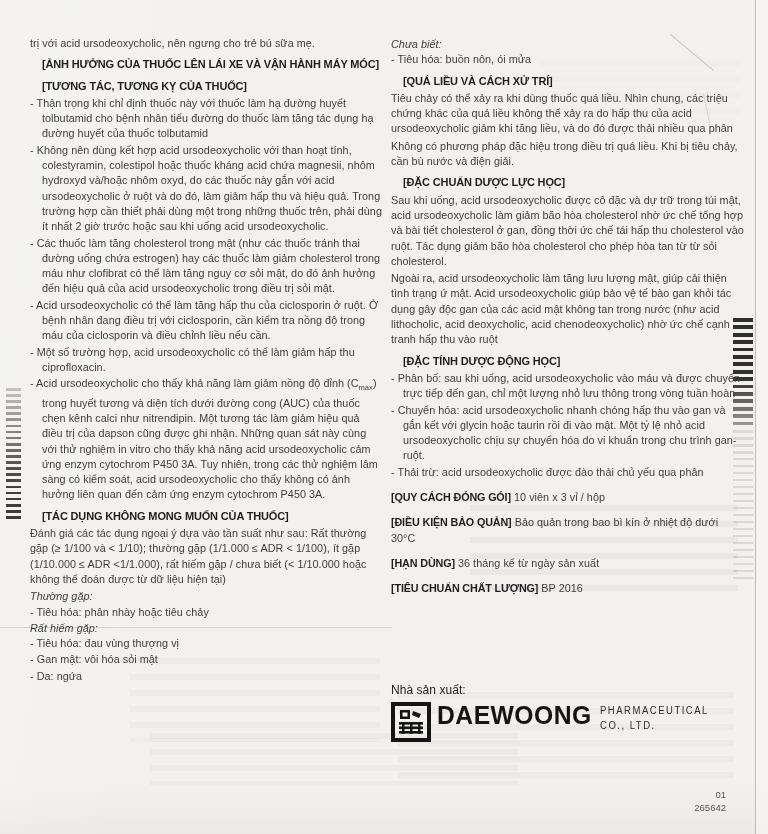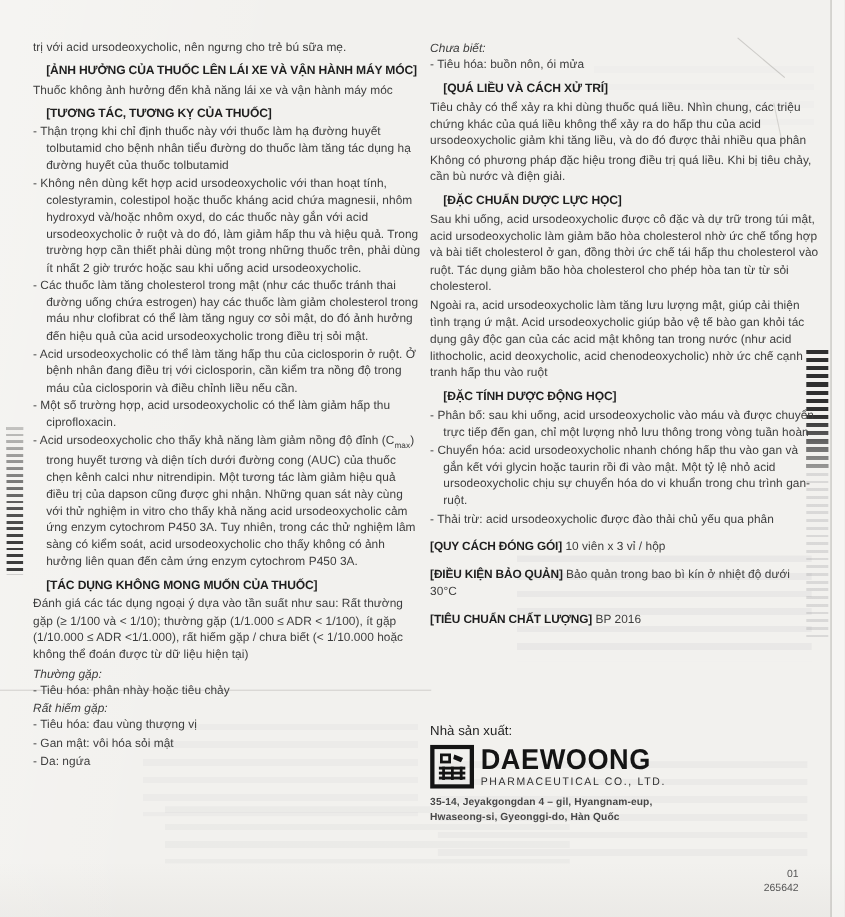--- a/index.html
+++ b/index.html
@@ -19,21 +19,21 @@
   .heading{font-weight:bold;color:#1e1e1e;font-size:11px;letter-spacing:-0.15px;margin:6px 0 2px 0;padding-left:12px;}
   .bullet{padding-left:12px;text-indent:-12px;margin:0 0 1px 0;}
   .freq-label{font-style:italic;margin:1px 0 0 0;}
   .sub{font-size:7.5px;vertical-align:sub;}
   .info-line{margin-top:10px;}
   .info-label{font-weight:bold;color:#1e1e1e;letter-spacing:-0.15px;}
   .manufacturer{margin-top:86px;}
   .mfr-label{font-weight:normal;color:#222;font-size:12px;margin-bottom:4px;}
   .logo-row{display:flex;align-items:flex-start;gap:6px;}
   .logo-icon{width:40px;height:40px;flex:0 0 auto;}
-  .logo-text{display:flex;flex-direction:column;}
+  .logo-text{display:flex;flex-direction:row;}
   .brand{font-weight:bold;color:#141414;font-size:26px;line-height:26px;letter-spacing:0.5px;transform:scaleX(0.95);transform-origin:left;}
   .brand-sub{font-size:10px;letter-spacing:1.6px;color:#2c2c2c;margin-top:1px;transform:scaleX(0.95);transform-origin:left;}
   .address{font-size:9.3px;line-height:13.5px;color:#474747;margin-top:4px;font-weight:bold;letter-spacing:0.1px;}
   .page-code{position:absolute;right:42px;bottom:20px;text-align:right;font-size:9.5px;line-height:13px;color:#555;}
   
   .regmark{position:absolute;}
   .regmark-left{
     left:6px;top:388px;width:15px;height:134px;
     background:
       linear-gradient(180deg, rgba(242,241,238,0.75) 0%, rgba(242,241,238,0.15) 55%, rgba(242,241,238,0) 80%),
@@ -80,21 +80,20 @@
   <div class="ghost g1"></div>
   <div class="ghost g2"></div>
   <div class="ghost g3"></div>
   <div class="ghost g4"></div>
   <div class="ghost g5"></div>
 
   <div class="col col-left">
     <p class="para">trị với acid ursodeoxycholic, nên ngưng cho trẻ bú sữa mẹ.</p>
 
     <div class="heading">[ẢNH HƯỞNG CỦA THUỐC LÊN LÁI XE VÀ VẬN HÀNH MÁY MÓC]</div>
-    <p class="para">Thuốc không ảnh hưởng đến khả năng lái xe và vận hành máy móc</p>
 
     <div class="heading">[TƯƠNG TÁC, TƯƠNG KỴ CỦA THUỐC]</div>
     <p class="bullet">- Thận trọng khi chỉ định thuốc này với thuốc làm hạ đường huyết tolbutamid cho bệnh nhân tiểu đường do thuốc làm tăng tác dụng hạ đường huyết của thuốc tolbutamid</p>
     <p class="bullet">- Không nên dùng kết hợp acid ursodeoxycholic với than hoạt tính, colestyramin, colestipol hoặc thuốc kháng acid chứa magnesii, nhôm hydroxyd và/hoặc nhôm oxyd, do các thuốc này gắn với acid ursodeoxycholic ở ruột và do đó, làm giảm hấp thu và hiệu quả. Trong trường hợp cần thiết phải dùng một trong những thuốc trên, phải dùng ít nhất 2 giờ trước hoặc sau khi uống acid ursodeoxycholic.</p>
     <p class="bullet">- Các thuốc làm tăng cholesterol trong mật (như các thuốc tránh thai đường uống chứa estrogen) hay các thuốc làm giảm cholesterol trong máu như clofibrat có thể làm tăng nguy cơ sỏi mật, do đó ảnh hưởng đến hiệu quả của acid ursodeoxycholic trong điều trị sỏi mật.</p>
     <p class="bullet">- Acid ursodeoxycholic có thể làm tăng hấp thu của ciclosporin ở ruột. Ở bệnh nhân đang điều trị với ciclosporin, cần kiểm tra nồng độ trong máu của ciclosporin và điều chỉnh liều nếu cần.</p>
     <p class="bullet">- Một số trường hợp, acid ursodeoxycholic có thể làm giảm hấp thu ciprofloxacin.</p>
     <p class="bullet"><span>- Acid ursodeoxycholic cho thấy khả năng làm giảm nồng độ đỉnh (C</span><span class="sub">max</span><span>) trong huyết tương và diện tích dưới đường cong (AUC) của thuốc chẹn kênh calci như nitrendipin. Một tương tác làm giảm hiệu quả điều trị của dapson cũng được ghi nhận. Những quan sát này cùng với thử nghiệm in vitro cho thấy khả năng acid ursodeoxycholic cảm ứng enzym cytochrom P450 3A. Tuy nhiên, trong các thử nghiệm lâm sàng có kiểm soát, acid ursodeoxycholic cho thấy không có ảnh hưởng liên quan đến cảm ứng enzym cytochrom P450 3A.</span></p>
 
     <div class="heading">[TÁC DỤNG KHÔNG MONG MUỐN CỦA THUỐC]</div>
@@ -119,20 +118,21 @@
     <p class="para">Sau khi uống, acid ursodeoxycholic được cô đặc và dự trữ trong túi mật, acid ursodeoxycholic làm giảm bão hòa cholesterol nhờ ức chế tổng hợp và bài tiết cholesterol ở gan, đồng thời ức chế tái hấp thu cholesterol vào ruột. Tác dụng giảm bão hòa cholesterol cho phép hòa tan từ từ sỏi cholesterol.</p>
     <p class="para">Ngoài ra, acid ursodeoxycholic làm tăng lưu lượng mật, giúp cải thiện tình trạng ứ mật. Acid ursodeoxycholic giúp bảo vệ tế bào gan khỏi tác dụng gây độc gan của các acid mật không tan trong nước (như acid lithocholic, acid deoxycholic, acid chenodeoxycholic) nhờ ức chế cạnh tranh hấp thu vào ruột</p>
 
     <div class="heading">[ĐẶC TÍNH DƯỢC ĐỘNG HỌC]</div>
     <p class="bullet">- Phân bố: sau khi uống, acid ursodeoxycholic vào máu và được chuyển trực tiếp đến gan, chỉ một lượng nhỏ lưu thông trong vòng tuần hoàn</p>
     <p class="bullet">- Chuyển hóa: acid ursodeoxycholic nhanh chóng hấp thu vào gan và gắn kết với glycin hoặc taurin rồi đi vào mật. Một tỷ lệ nhỏ acid ursodeoxycholic chịu sự chuyển hóa do vi khuẩn trong chu trình gan-ruột.</p>
     <p class="bullet">- Thải trừ: acid ursodeoxycholic được đào thải chủ yếu qua phân</p>
 
     <p class="para info-line"><span class="info-label">[QUY CÁCH ĐÓNG GÓI]</span> <span>10 viên x 3 vỉ / hộp</span></p>
     <p class="para info-line"><span class="info-label">[ĐIỀU KIỆN BẢO QUẢN]</span> <span>Bảo quản trong bao bì kín ở nhiệt độ dưới 30°C</span></p>
+    <p class="para info-line"><span class="info-label">[HẠN DÙNG]</span> <span>36 tháng kể từ ngày sản xuất</span></p>
     <p class="para info-line"><span class="info-label">[TIÊU CHUẨN CHẤT LƯỢNG]</span> <span>BP 2016</span></p>
 
     <div class="manufacturer">
       <div class="mfr-label">Nhà sản xuất:</div>
       <div class="logo-row">
         <svg class="logo-icon" viewBox="0 0 40 40">
           <rect x="2" y="2" width="36" height="36" fill="none" stroke="#141414" stroke-width="4"></rect>
           <rect x="9" y="8" width="10" height="9" fill="#141414"></rect>
           <rect x="11.5" y="10.5" width="5" height="4" fill="#f2f1ee"></rect>
           <path d="M22 9 l8 3 -2 4 -7 -3 z" fill="#141414"></path>
@@ -141,24 +141,20 @@
           <rect x="8" y="29" width="24" height="2.6" fill="#141414"></rect>
           <rect x="11" y="20" width="2.5" height="12" fill="#141414"></rect>
           <rect x="19" y="20" width="2.5" height="12" fill="#141414"></rect>
           <rect x="27" y="20" width="2.5" height="12" fill="#141414"></rect>
         </svg>
         <div class="logo-text">
           <div class="brand">DAEWOONG</div>
           <div class="brand-sub">PHARMACEUTICAL CO., LTD.</div>
         </div>
       </div>
-      <div class="address">
-        <div>35-14, Jeyakgongdan 4 – gil, Hyangnam-eup,</div>
-        <div>Hwaseong-si, Gyeonggi-do, Hàn Quốc</div>
-      </div>
     </div>
   </div>
 
   <div class="page-code">
     <div>01</div>
     <div>265642</div>
   </div>
 
 </div>
 

